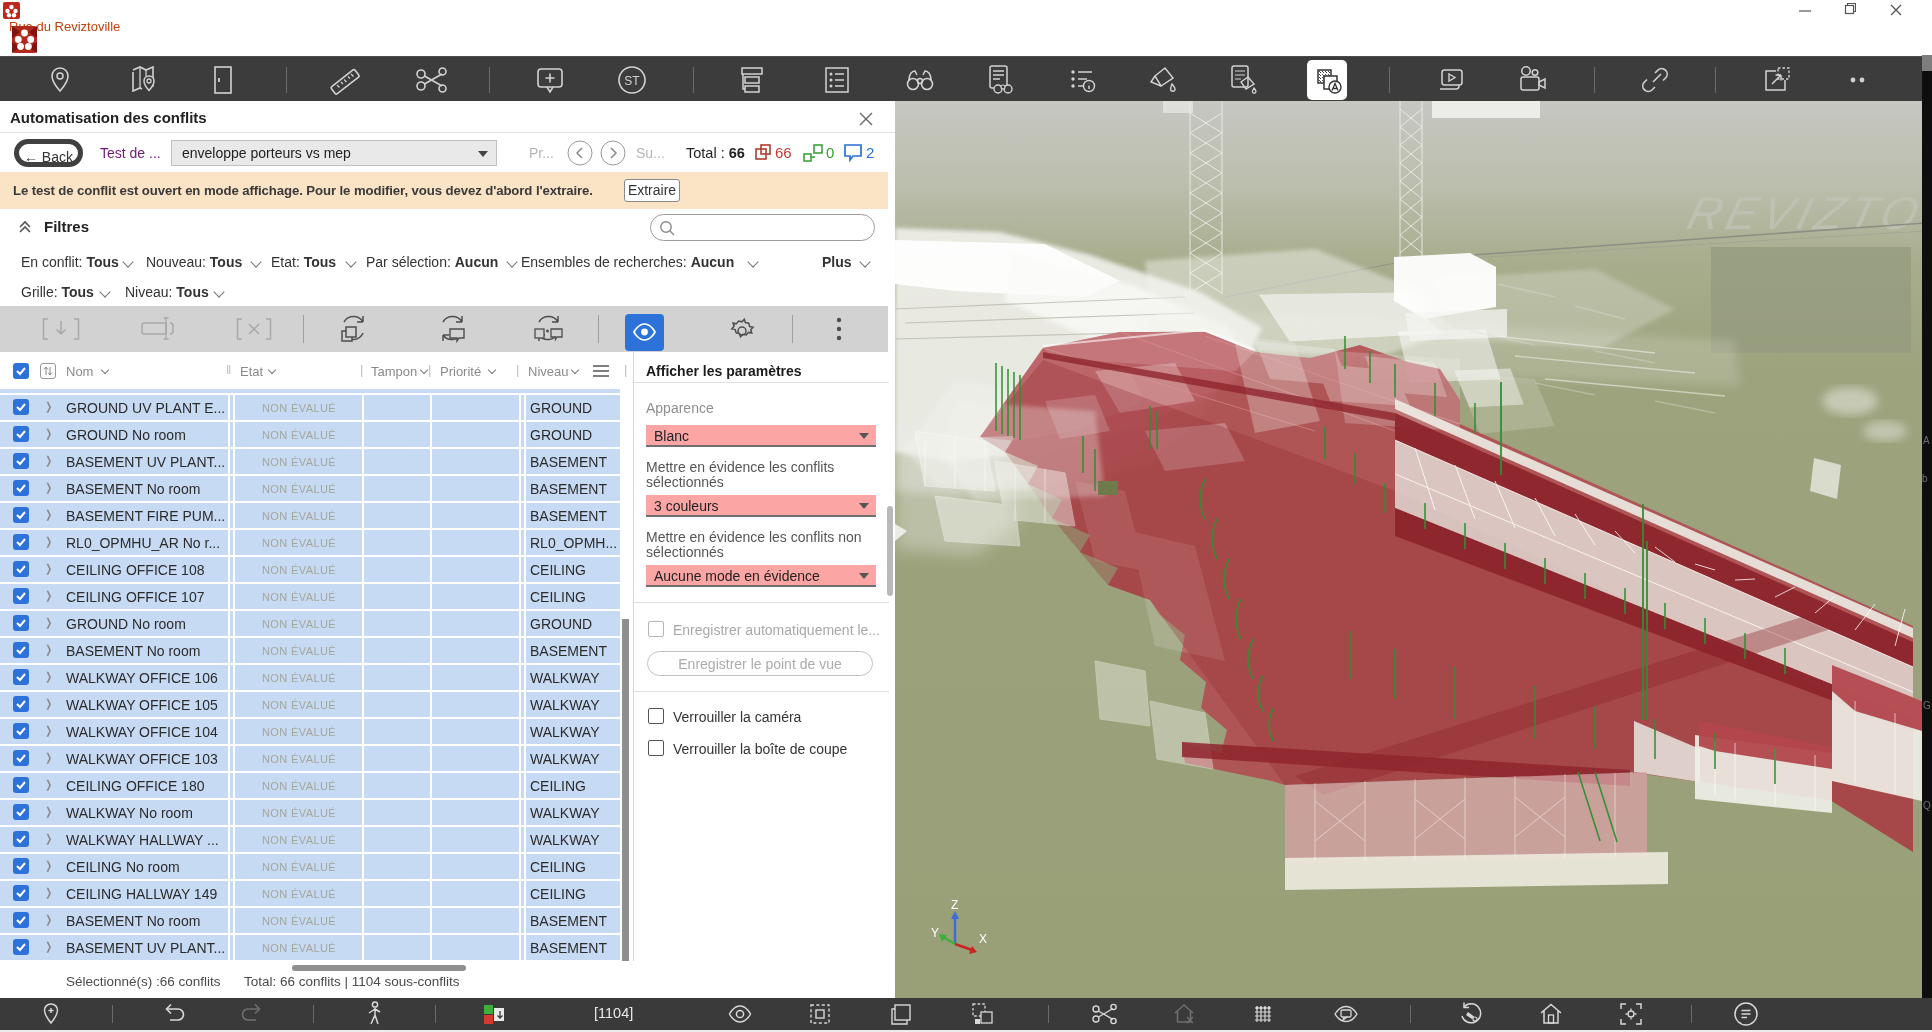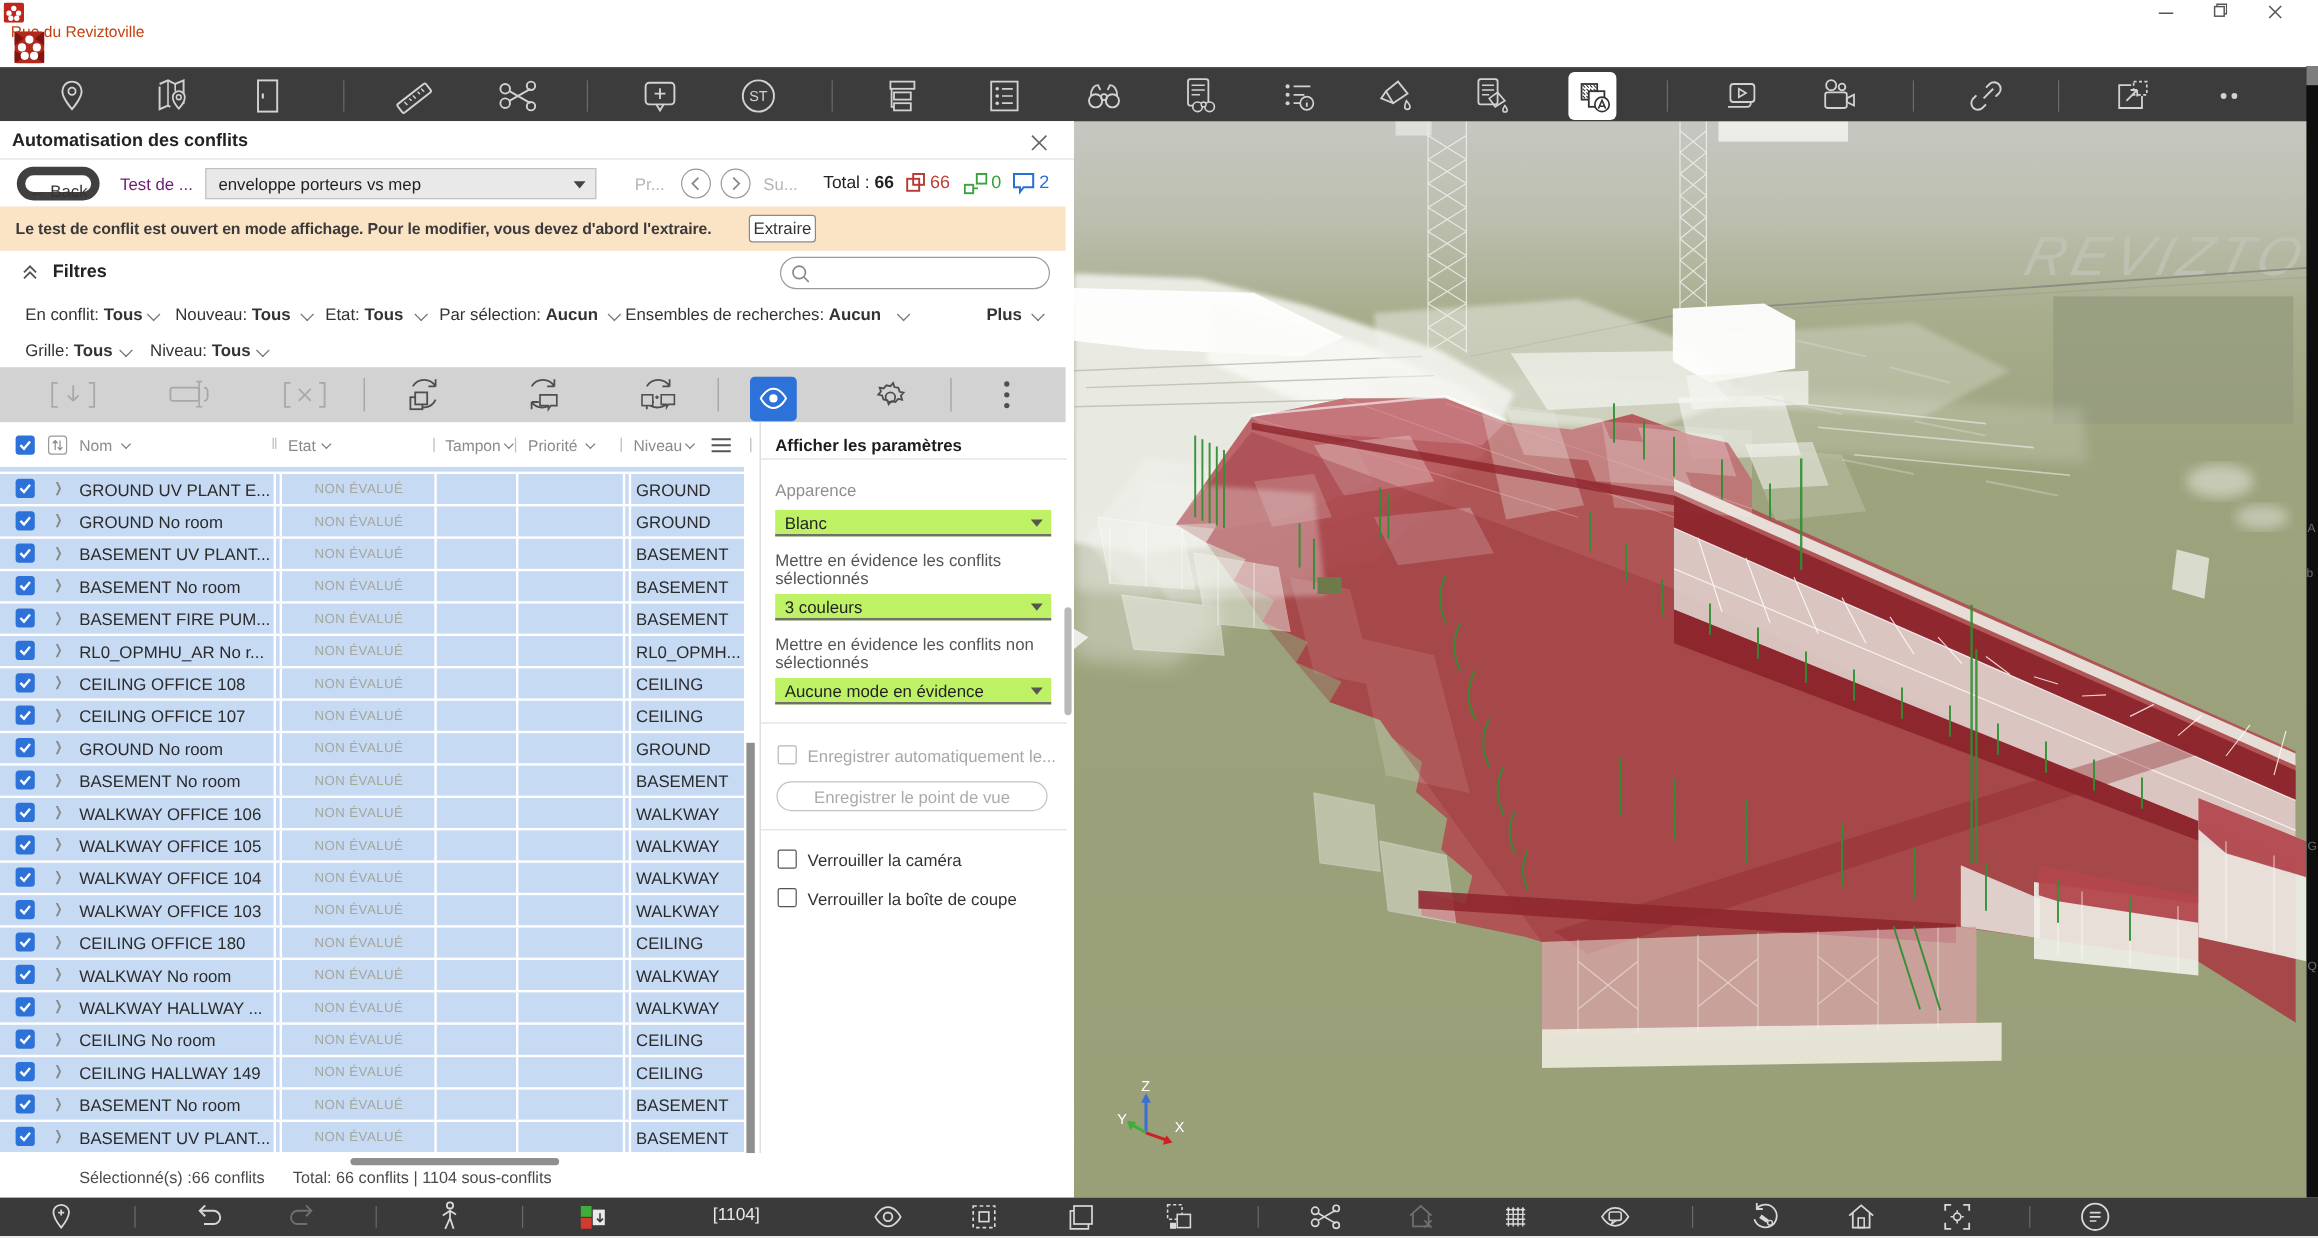--- a/index.html
+++ b/index.html
@@ -31,21 +31,21 @@
 #rows { position:absolute; left:0; top:288px; width:632px; height:572px; overflow:hidden; }
 .row { position:absolute; left:0; width:620px; height:25px; background:#c7daf4; }
 .row .nm { position:absolute; left:66px; top:5px; font-size:14px; color:#2b2b2b; white-space:nowrap; }
 .row .st { position:absolute; left:262px; top:7px; font-size:11px; letter-spacing:.4px; color:#a3a69b; }
 .row .lv { position:absolute; left:530px; top:5px; font-size:14px; color:#2b2b2b; }
 .row .ar { position:absolute; left:44px; top:5px; font-size:11px; color:#8a8a8a; transform:scale(.75,1); }
 .cb { position:absolute; left:13px; width:16px; height:16px; background:#2d72d9; border-radius:3px; }
 .cb svg { position:absolute; left:2px; top:2px; }
 .cline { position:absolute; top:0; width:2px; height:25px; background:#fff; }
 #params { position:absolute; left:633px; top:251px; width:255px; height:609px; background:#fff; border-left:1px solid #d8d8d8; font-size:14px; color:#333; }
-.drop { position:absolute; left:12px; width:230px; height:22px; background:#bef264; border-bottom:2px solid #6f6f6f; }
+.drop { position:absolute; left:12px; width:230px; height:22px; background:#fca5a5; border-bottom:2px solid #6f6f6f; }
 .drop .dt { position:absolute; left:8px; top:3px; font-size:14px; color:#222; }
 .drop .dc { position:absolute; right:7px; top:8px; width:0; height:0; border-left:5px solid transparent; border-right:5px solid transparent; border-top:6px solid #555; }
 .pdiv { position:absolute; left:0; width:255px; height:1px; background:#e0e0e0; }
 .pcb { position:absolute; left:14px; width:16px; height:16px; border:1px solid #555; border-radius:2px; background:#fff; }
 .chev { position:absolute; width:8px; height:8px; border-right:1.6px solid #777; border-bottom:1.6px solid #777; transform:rotate(45deg); }
 #pfoot { position:absolute; left:0; top:860px; width:888px; height:37px; background:#fff; font-size:13.5px; color:#4a4a4a; }
 
 #vscroll { position:absolute; left:887px; top:405px; width:6px; height:90px; background:#b9b9b9; border-radius:3px; }
 #tscroll { position:absolute; left:622px; top:518px; width:7px; height:342px; background:#8f8f8f; }
 #hscroll { position:absolute; left:292px; top:864px; width:174px; height:6px; background:#8f8f8f; border-radius:3px; }
@@ -422,21 +422,21 @@
     </svg>
 
 <div id="panel">
   <div id="phead">
     <div class="t">Automatisation des conflits</div>
     <svg class="abs" style="left:858px;top:10px" width="16" height="16">
           <path d="M2 2 L14 14 M14 2 L2 14" stroke="#666" stroke-width="1.4"></path>
         </svg>
   </div>
   <div id="ctrlrow">
-    <div class="abs" style="left:14px;top:6px;width:69px;height:28px;border:7px solid #404040;border-radius:14px;font-size:14px;color:#333;text-align:center;line-height:26px">← Back</div>
+    <div class="abs" style="left:14px;top:6px;width:69px;height:28px;border:5px solid #404040;border-radius:14px;font-size:14px;color:#333;text-align:center;line-height:26px">← Back</div>
     <div class="abs" style="left:100px;top:12px;font-size:14px;color:#701a75">Test de ...</div>
     <div class="abs" style="left:171px;top:7px;width:326px;height:26px;background:#e9e9e9;border:1px solid #c0c0c0">
       <div class="abs" style="left:10px;top:4px;font-size:14px;color:#222">enveloppe porteurs vs mep</div>
       <div class="abs" style="right:8px;top:10px;width:0;height:0;border-left:5px solid transparent;border-right:5px solid transparent;border-top:6px solid #444"></div>
     </div>
     <div class="abs" style="left:529px;top:12px;font-size:14px;color:#b5b5b5">Pr...</div>
     <svg class="abs" style="left:567px;top:7px" width="26" height="26">
           <circle cx="13" cy="13" r="12" fill="none" stroke="#9a9a9a"></circle>
           <path d="M15 8 L10 13 L15 18" fill="none" stroke="#8a8a8a" stroke-width="1.5"></path>
         </svg>

